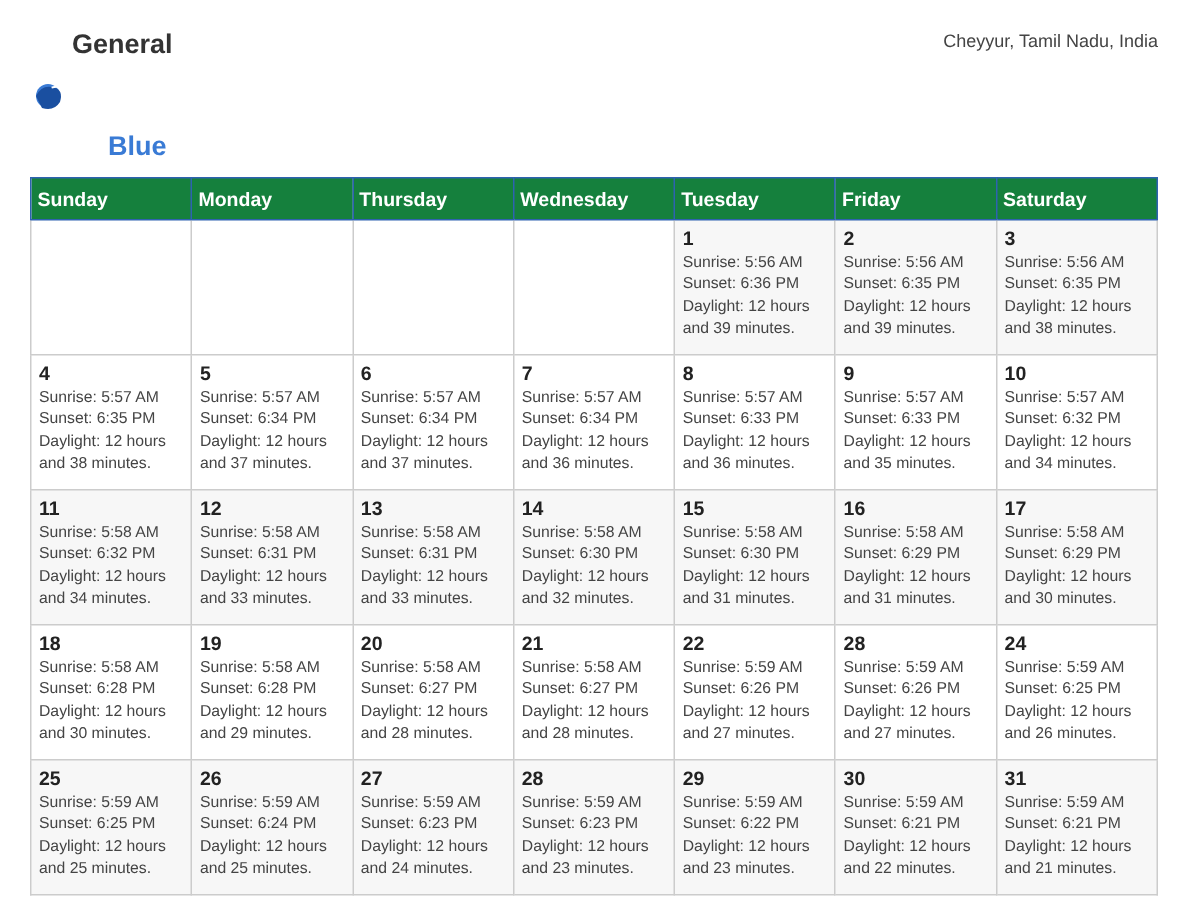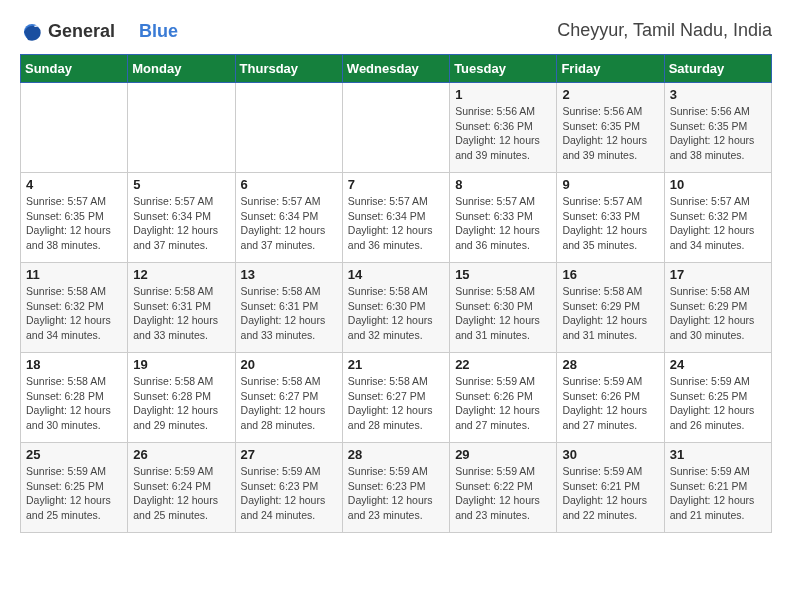--- a/index.html
+++ b/index.html
@@ -16,22 +16,23 @@
       align-items: flex-start;
       margin-bottom: 10px;
     }
     .logo {
       display: flex;
       align-items: center;
       gap: 4px;
     }
     .logo-text {
       display: flex;
-      flex-direction: row;
+      flex-direction: column;
       line-height: 1.1;
+      gap: 48px;
     }
     .logo-text .general {
       font-size: 18px;
       font-weight: bold;
       color: #333;
     }
     .logo-text .blue {
       font-size: 18px;
       font-weight: bold;
       color: #3a7bd5;
@@ -43,21 +44,21 @@
     }
     .title-block {
       text-align: right;
     }
     .title-block .month-year {
       font-size: 36px;
       font-weight: normal;
       color: #222;
     }
     .title-block .location {
-      font-size: 18px;
+      font-size: 12px;
       color: #444;
     }
     table {
       width: 100%;
       border-collapse: collapse;
       table-layout: fixed;
     }
     thead tr th {
       background-color: #15803d;
       color: #fff;

